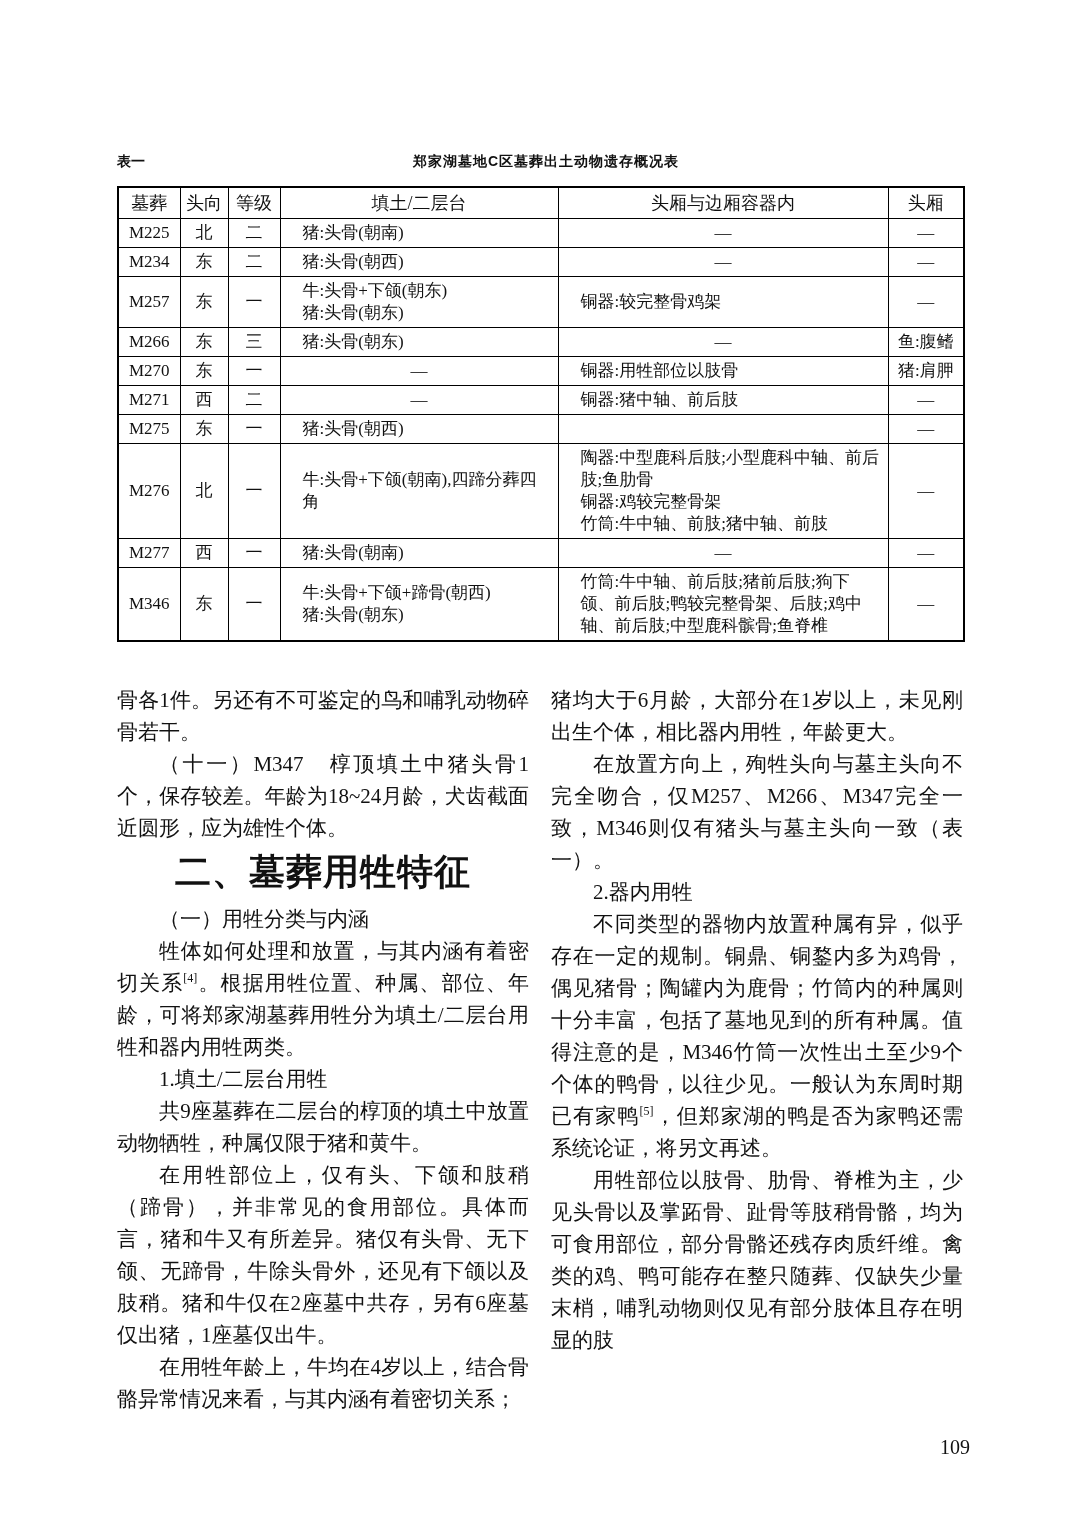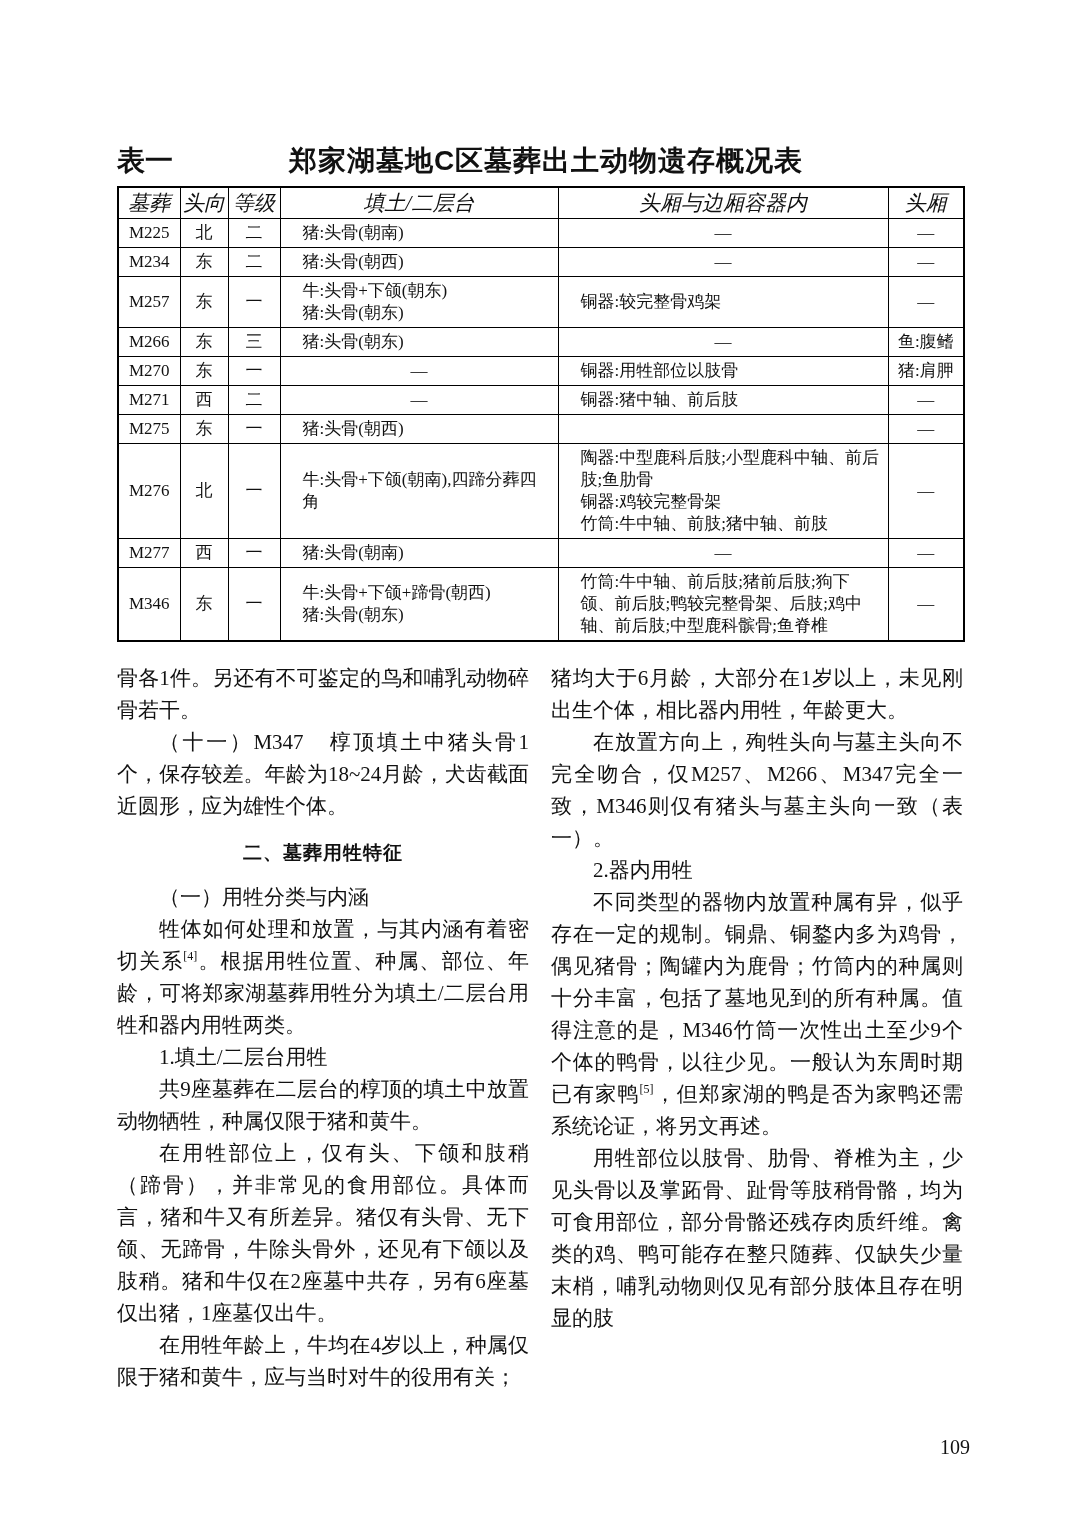--- a/index.html
+++ b/index.html
@@ -7,46 +7,46 @@
     position:relative; width:1080px; height:1519px; background:#ffffff;
     margin:0 auto; overflow:hidden;
     font-family:"Liberation Serif","DejaVu Serif",serif; color:#111;
   }
   .content { position:absolute; left:117px; top:146px; width:846px; }
 
   
   .caption-row {
     position:relative; height:36px;
     font-family:"Liberation Sans","DejaVu Sans",sans-serif;
-    font-weight:bold; font-size:28px; line-height:30px;text-decoration:underline;
+    font-weight:bold; font-size:14px; line-height:30px;text-decoration:underline;
   }
   .caption-label { position:absolute; left:0; top:0; }
   .caption-title { position:absolute; left:12px; right:0; text-align:center; letter-spacing:1px; }
 
   
   table.remains {
     width:846px; border-collapse:collapse; table-layout:fixed;
     border:2px solid #000; margin-top:4px;
   }
   table.remains th, table.remains td {
     border:1px solid #000; font-size:17px; line-height:22px;
     padding:3px 4px; text-align:center; vertical-align:middle;
     white-space:pre-line; overflow:hidden;
   }
-  table.remains th { font-weight:normal; font-size:21px; padding:4px 2px;font-style:italic; }
+  table.remains th { font-weight:normal; font-size:18px; padding:4px 2px; }
   table.remains td.c-left { text-align:left; padding-left:22px; padding-right:6px; }
 
   
-  .columns { display:flex; gap:22px; margin-top:20px; }
+  .columns { display:flex; gap:22px; margin-top:42px; }
   .col { width:412px; font-size:21px; line-height:32px; text-align:justify; }
   .col p { margin:0; text-indent:2em; }
   .col p.noindent { text-indent:0; }
   .col h2 {
-    font-family:Liberation Sans, sans-serif;
-    font-size:19px; font-weight:bold; text-align:center;
+    font-family:Liberation Mono, monospace;
+    font-size:36px; font-weight:bold; text-align:center;
     margin:15px 0 12px 0; text-indent:0; letter-spacing:1px;
   }
   sup.fn { font-size:12px; line-height:0; vertical-align:super; }
 
   .page-number { position:absolute; top:1436px; left:0; width:963px; text-align:right; font-size:20px;padding-left:7px; }
 </style>
 </head>
 <body>
 
 <div class="page">
@@ -168,21 +168,21 @@
 
       <div class="col">
         <p class="noindent">骨各1件。另还有不可鉴定的鸟和哺乳动物碎骨若干。</p>
         <p>（十一）M347　椁顶填土中猪头骨1个，保存较差。年龄为18~24月龄，犬齿截面近圆形，应为雄性个体。</p>
         <h2>二、墓葬用牲特征</h2>
         <p>（一）用牲分类与内涵</p>
         <p><span>牲体如何处理和放置，与其内涵有着密切关系</span><sup class="fn">[4]</sup><span>。根据用牲位置、种属、部位、年龄，可将郑家湖墓葬用牲分为填土/二层台用牲和器内用牲两类。</span></p>
         <p>1.填土/二层台用牲</p>
         <p>共9座墓葬在二层台的椁顶的填土中放置动物牺牲，种属仅限于猪和黄牛。</p>
         <p>在用牲部位上，仅有头、下颌和肢稍（蹄骨），并非常见的食用部位。具体而言，猪和牛又有所差异。猪仅有头骨、无下颌、无蹄骨，牛除头骨外，还见有下颌以及肢稍。猪和牛仅在2座墓中共存，另有6座墓仅出猪，1座墓仅出牛。</p>
-        <p>在用牲年龄上，牛均在4岁以上，种属仅限于猪和黄牛，应与当时对牛的役用有关；</p>
+        <p>在用牲年龄上，牛均在4岁以上，结合骨骼异常情况来看，与其内涵有着密切关系；</p>
       </div>
 
       <div class="col">
         <p class="noindent">猪均大于6月龄，大部分在1岁以上，未见刚出生个体，相比器内用牲，年龄更大。</p>
         <p>在放置方向上，殉牲头向与墓主头向不完全吻合，仅M257、M266、M347完全一致，M346则仅有猪头与墓主头向一致（表一）。</p>
         <p>2.器内用牲</p>
         <p><span>不同类型的器物内放置种属有异，似乎存在一定的规制。铜鼎、铜鍪内多为鸡骨，偶见猪骨；陶罐内为鹿骨；竹筒内的种属则十分丰富，包括了墓地见到的所有种属。值得注意的是，M346竹筒一次性出土至少9个个体的鸭骨，以往少见。一般认为东周时期已有家鸭</span><sup class="fn">[5]</sup><span>，但郑家湖的鸭是否为家鸭还需系统论证，将另文再述。</span></p>
         <p>用牲部位以肢骨、肋骨、脊椎为主，少见头骨以及掌跖骨、趾骨等肢稍骨骼，均为可食用部位，部分骨骼还残存肉质纤维。禽类的鸡、鸭可能存在整只随葬、仅缺失少量末梢，哺乳动物则仅见有部分肢体且存在明显的肢</p>
       </div>
 

